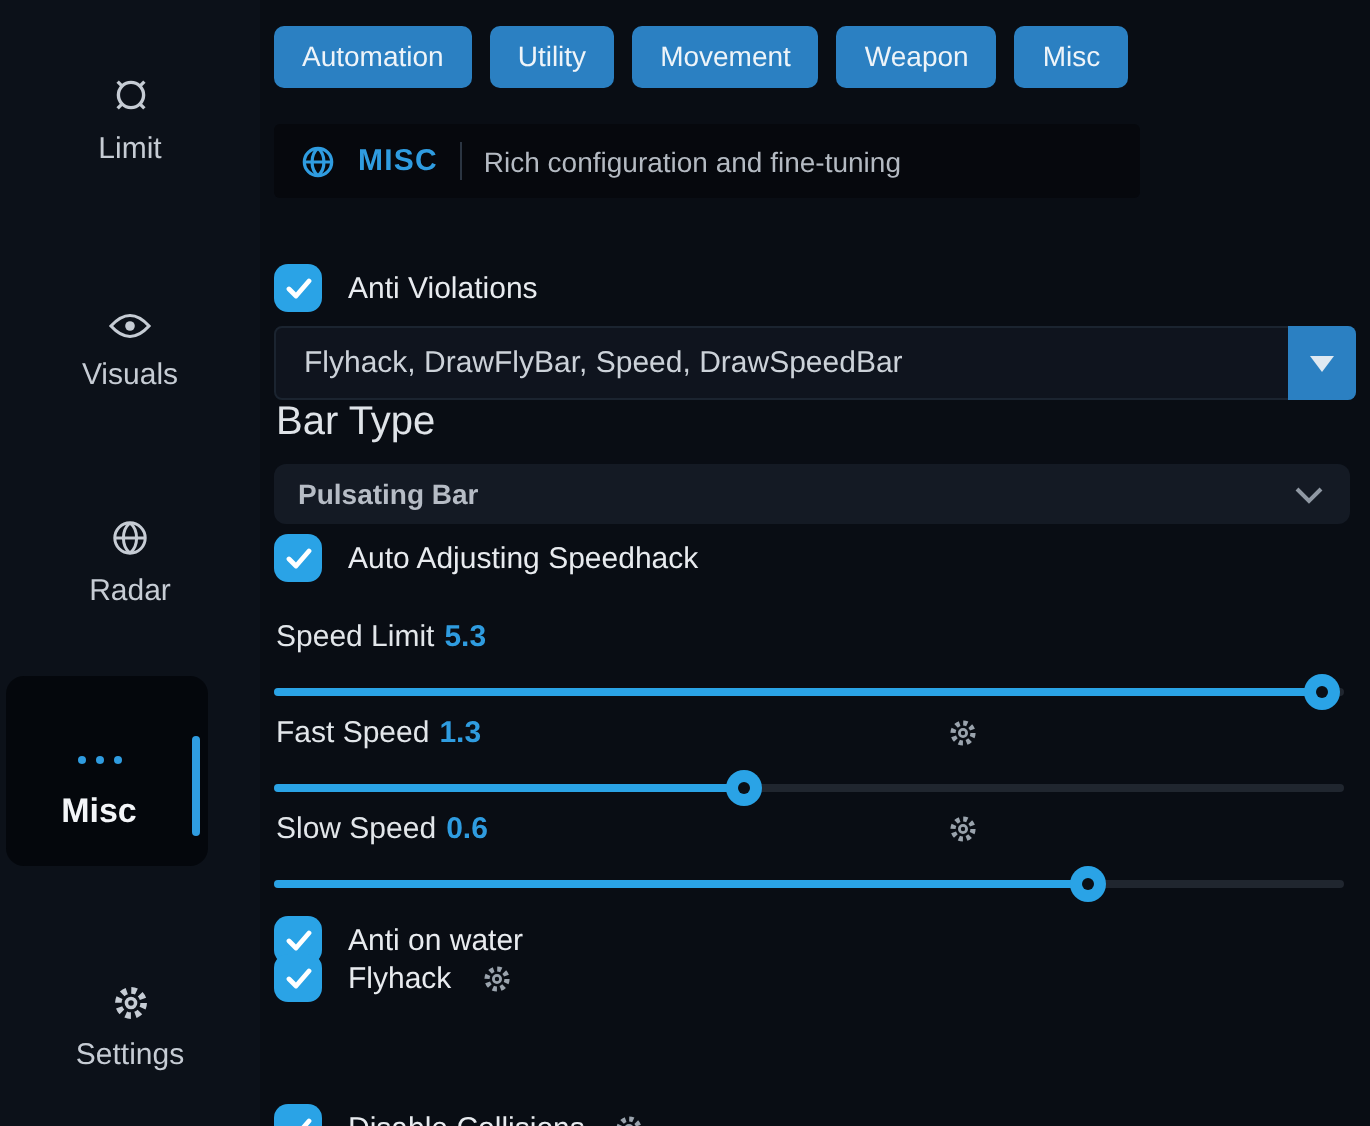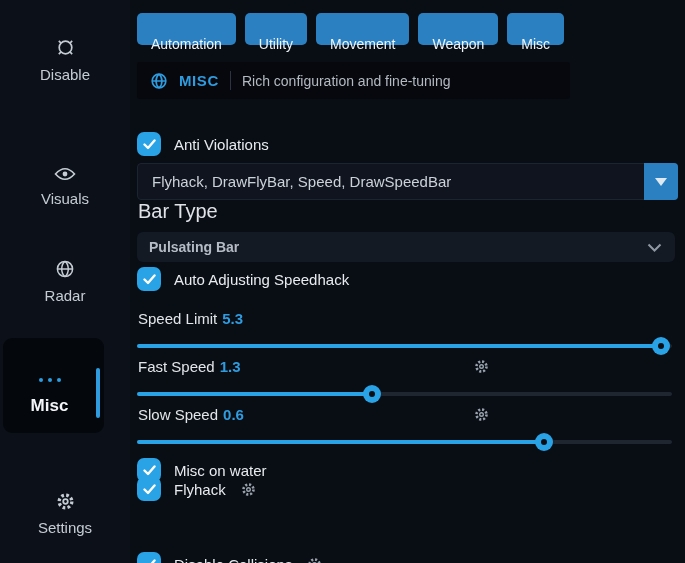--- a/index.html
+++ b/index.html
@@ -9,32 +9,32 @@
     position:relative; overflow:hidden;
     background:#090d14;
     font-family:"Liberation Sans","DejaVu Sans",sans-serif;
     color:#e8ebef;
   }
   
   .sidebar { position:absolute; left:0; top:0; width:130px; height:563px; background:#0c1119; }
   .side-item { position:absolute; left:0; width:130px; display:flex; flex-direction:column; align-items:center; gap:8px; cursor:pointer; }
   .side-item .lbl { font-size:15px; color:#c6ccd4; }
   .side-item.aimbot { top:37px; }
-  .side-item.visuals { top:166px; }
+  .side-item.visuals { top:155px; }
   .side-item.radar { top:259px; }
   .side-item.settings { top:492px; }
   .misc-box { position:absolute; left:3px; top:338px; width:101px; height:95px; background:#04070c; border-radius:9px; cursor:pointer; }
   .misc-box .dots { position:absolute; left:0; right:8px; top:40px; display:flex; justify-content:center; gap:5px; }
   .misc-box .dots i { width:4px; height:4px; border-radius:50%; background:#2f9ce0; }
   .misc-box .lbl { position:absolute; left:0; right:8px; top:58px; text-align:center; font-size:17px; font-weight:bold; color:#f3f5f8; }
   .misc-box .accent-bar { position:absolute; right:4px; top:30px; width:4px; height:50px; border-radius:2px; background:#2f9ce0; }
   
   .content { position:absolute; left:137px; top:0; width:541px; height:563px; }
   .tabs { position:absolute; left:0; top:13px; height:31px; display:flex; gap:9px; }
-  .tab { height:31px; line-height:31px; padding:16px 14px; background:#2b80c2; color:#eef4f9; font-size:14px; border-radius:5px; border:none; cursor:pointer; font-family:inherit; }
+  .tab { height:31px; line-height:31px; padding:0 14px; background:#2b80c2; color:#eef4f9; font-size:14px; border-radius:5px; border:none; cursor:pointer; font-family:inherit; }
   .header-bar { position:absolute; left:0; top:62px; width:433px; height:37px; background:#06080d; border-radius:3px; display:flex; align-items:center; padding:0 13px; gap:11px; }
   .header-title { color:#2f9ce0; font-size:15px; font-weight:bold; letter-spacing:0.6px; }
   .header-divider { width:1px; height:19px; background:#2b3542; }
   .header-subtitle { color:#b4bac2; font-size:14px; }
   
   .check-row { position:absolute; left:0; display:flex; align-items:center; gap:13px; height:24px; }
   .check-row.anti { top:132px; }
   .check-row.auto { top:267px; }
   .check-row.walk { top:458px; }
   .check-row.fly { top:477px; }
@@ -74,21 +74,21 @@
   <div class="side-item aimbot">
     <svg width="21" height="21" viewBox="0 0 20 20">
       <g stroke="#c6ccd4" stroke-width="1.6" fill="none" transform="rotate(45 10 10)">
         <circle cx="10" cy="10" r="6"></circle>
         <line x1="10" y1="1" x2="10" y2="4"></line>
           <line x1="10" y1="16" x2="10" y2="19"></line>
         <line x1="1" y1="10" x2="4" y2="10"></line>
           <line x1="16" y1="10" x2="19" y2="10"></line>
       </g>
     </svg>
-    <span class="lbl">Disable</span>
+    <span class="lbl">Limit</span>
   </div>
 
   <div class="side-item visuals">
     <svg width="22" height="16" viewBox="0 0 22 16">
       <path d="M1.5 8 Q11 -2.5 20.5 8 Q11 18.5 1.5 8 Z" fill="none" stroke="#c6ccd4" stroke-width="1.6"></path>
       <circle cx="11" cy="8" r="2.4" fill="#c6ccd4"></circle>
     </svg>
     <span class="lbl">Visuals</span>
   </div>
 
@@ -212,21 +212,21 @@
     <div class="fill" style="width: 76%;"></div>
     <div class="thumb" style="left: 76%;"></div>
   </div>
 
   <div class="check-row walk">
     <span class="checkbox on">
       <svg width="13" height="11" viewBox="0 0 13 11">
         <polyline points="1.5,5.5 5,9 11.5,1.5" fill="none" stroke="#ffffff" stroke-width="2.4" stroke-linecap="round" stroke-linejoin="round"></polyline>
       </svg>
     </span>
-    <span class="check-label">Misc on water</span>
+    <span class="check-label">Anti on water</span>
   </div>
 
   <div class="check-row fly">
     <span class="checkbox on">
       <svg width="13" height="11" viewBox="0 0 13 11">
         <polyline points="1.5,5.5 5,9 11.5,1.5" fill="none" stroke="#ffffff" stroke-width="2.4" stroke-linecap="round" stroke-linejoin="round"></polyline>
       </svg>
     </span>
     <span class="check-label">Flyhack</span>
     <span class="inline-gear">

